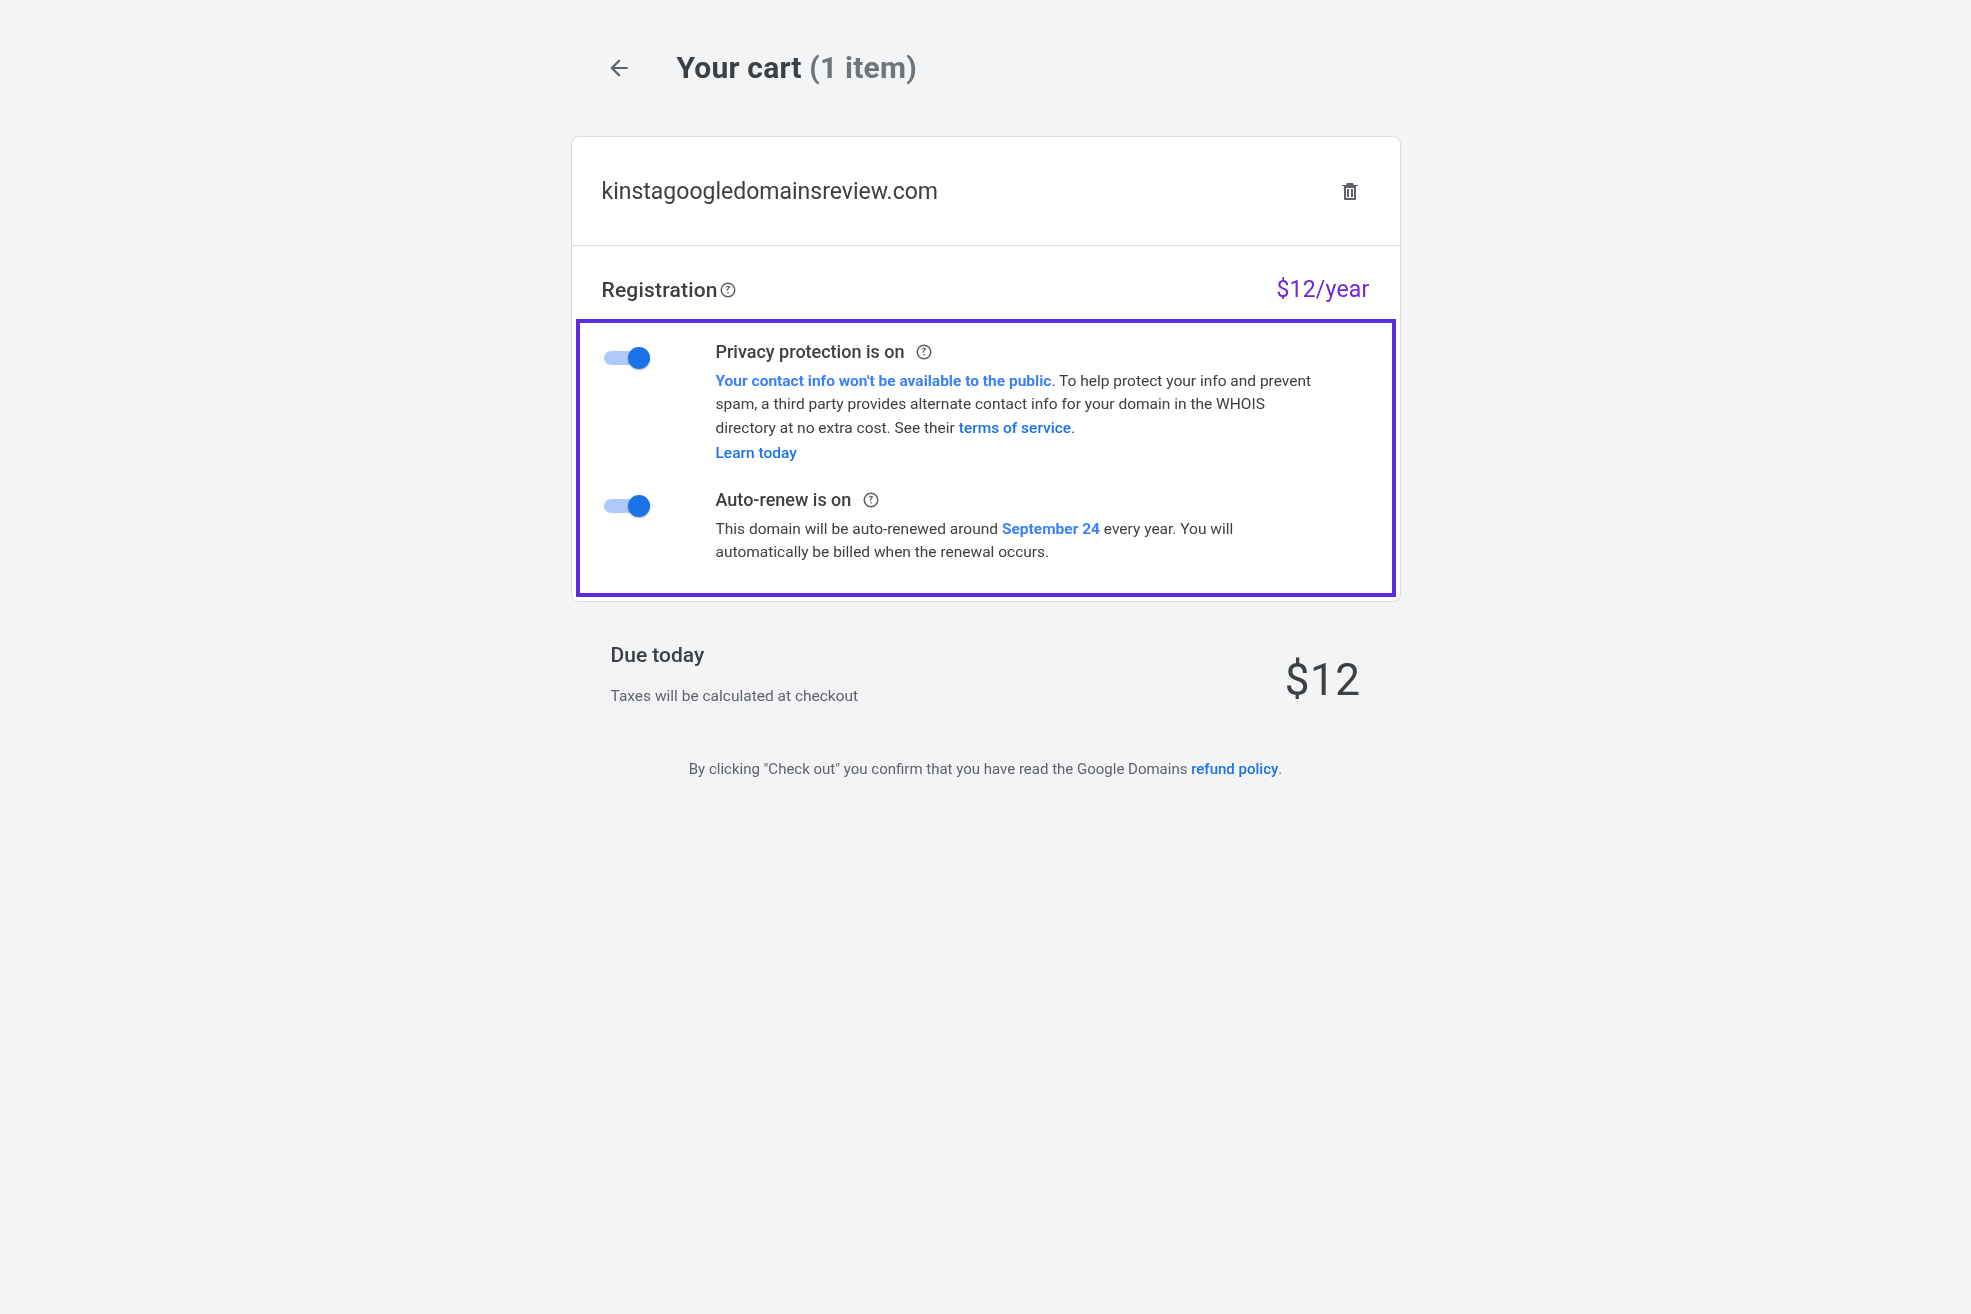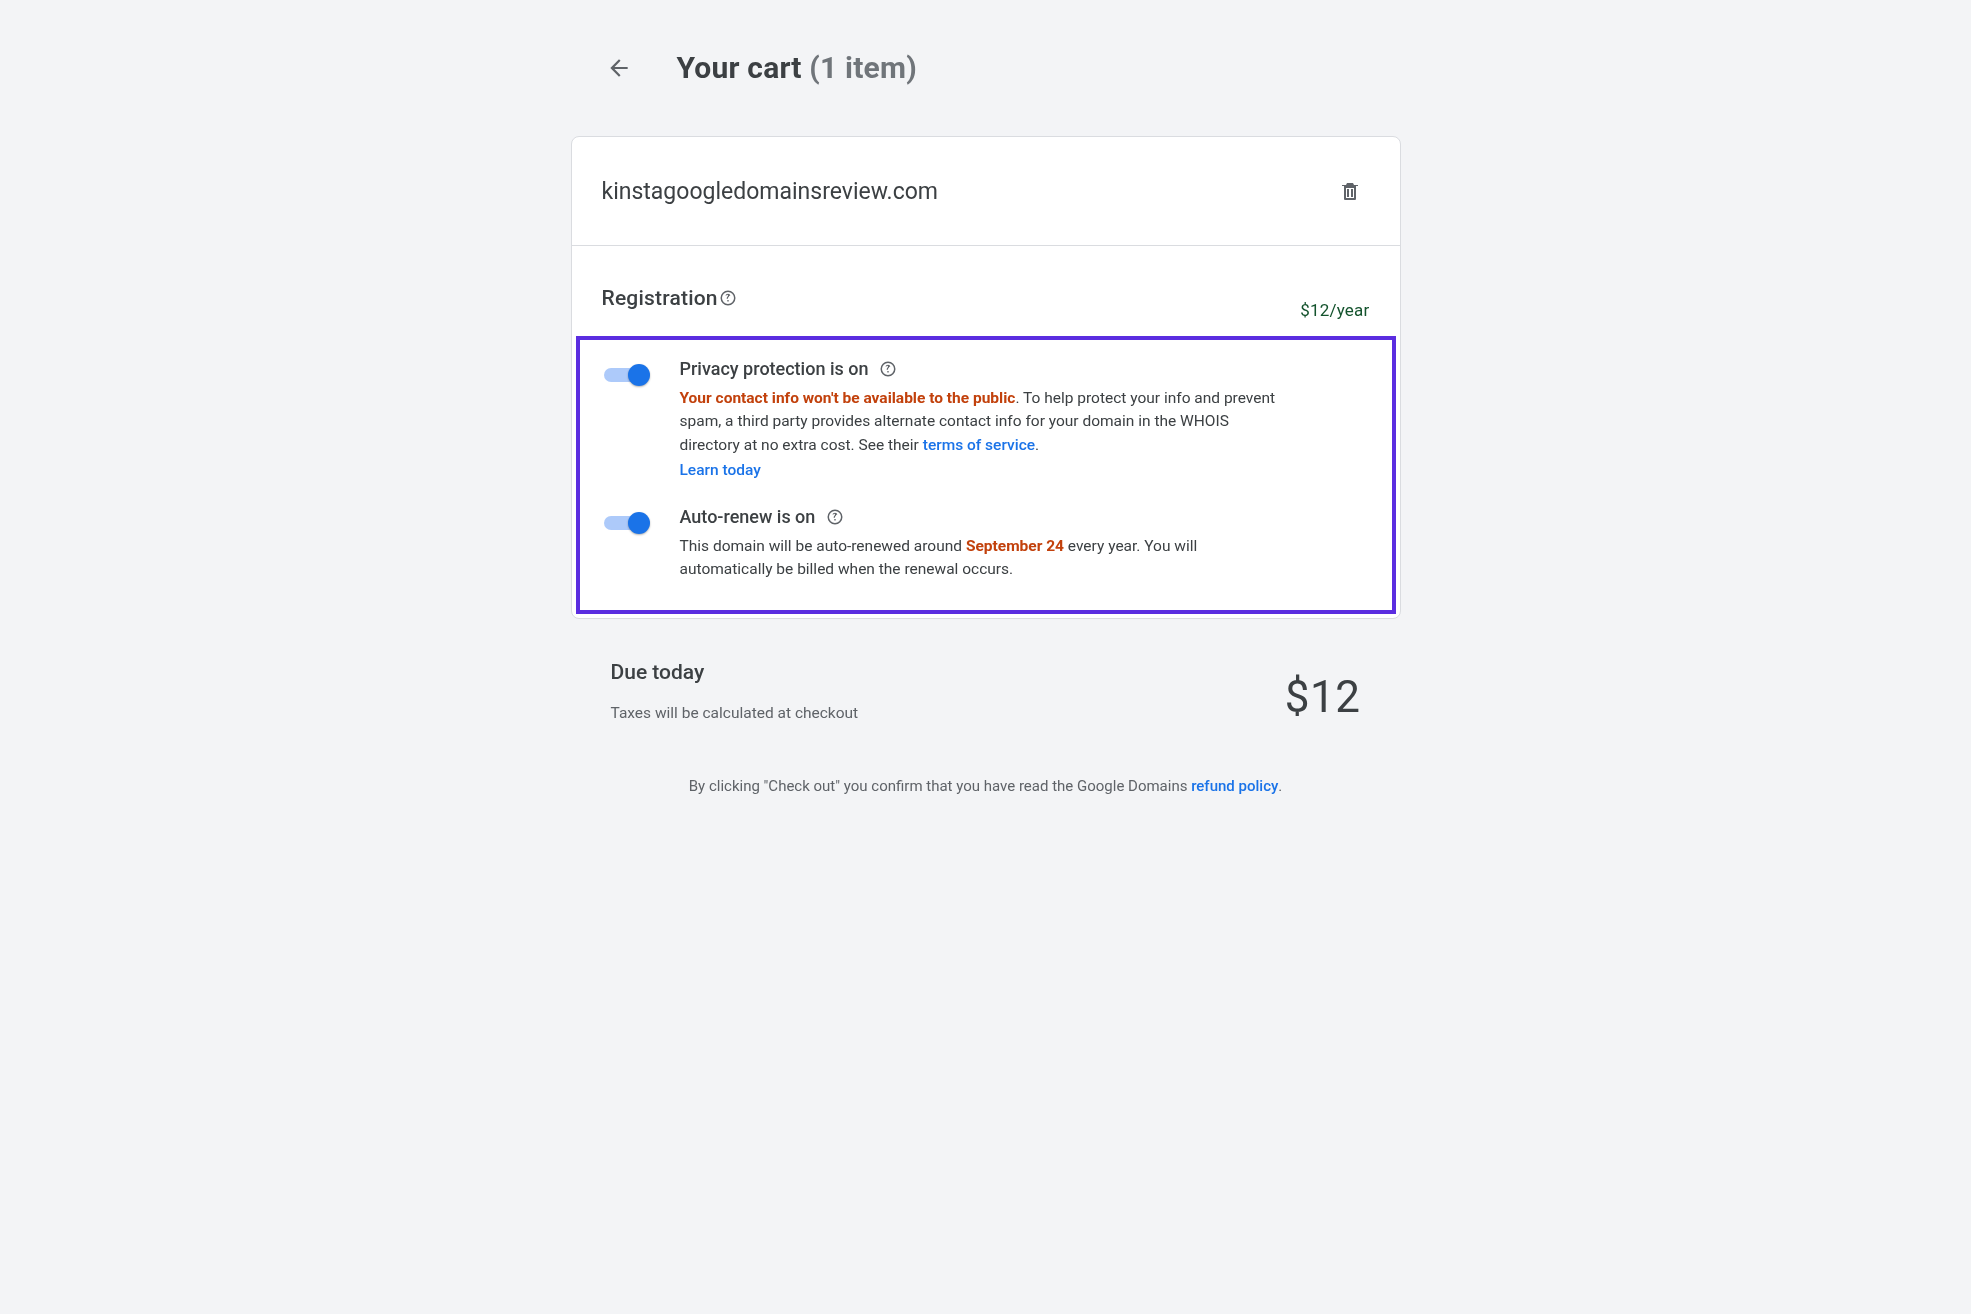--- a/index.html
+++ b/index.html
@@ -69,27 +69,27 @@
     padding: 30px 30px 12px 30px;
   }
   .reg-left { display:flex; align-items:center; }
   .reg-label { font-size:21px; font-weight:500; color:#3c4043; letter-spacing:0.2px; }
   .help-icon {
     width:20px; height:20px;
     display:inline-flex; align-items:center; justify-content:center;
     color:#5f6368; cursor:pointer;
   }
   .help-icon svg{ width:18px; height:18px; fill:#5f6368;}
-  .price { font-size:17px; color:#14532d; letter-spacing:0.2px;margin-top:24px; }
+  .price { font-size:23px; color:#6d28d9; letter-spacing:0.2px; }
   .highlight-box {
     margin: 4px 4px 4px 4px;
     border: 4px solid #5b2de0;
     padding: 18px 24px 28px 24px;
   }
-  .toggle-section { display:flex; gap: 30px; margin-bottom: 24px; }
+  .toggle-section { display:flex; gap: 66px; margin-bottom: 24px; }
   .toggle-section:last-child{ margin-bottom:0;}
   .switch {
     position: relative;
     width: 46px;
     height: 24px;
     flex-shrink:0;
     margin-top:4px;
     cursor:pointer;
   }
   .switch .track {
@@ -109,21 +109,21 @@
     box-shadow:0 1px 2px rgba(0,0,0,0.3);
   }
   .toggle-body { flex:1; max-width:610px;}
   .toggle-title-row { display:flex; align-items:center; gap:10px; margin-bottom:8px;}
   .toggle-title { font-size:18px; font-weight:500; color:#3c4043;}
   .toggle-desc {
     font-size:15.5px;
     line-height:1.5;
     color:#3c4043;
   }
-  .toggle-desc b { font-weight:700; color:#c2410c;}
+  .toggle-desc b { font-weight:700; color:#3b82f6;}
   .link { color:#1a73e8; text-decoration:none; cursor:pointer; font-weight:500;}
   .learn-more { display:inline-block; margin-top:2px;}
   .due-row {
     display:flex;
     align-items:center;
     justify-content:space-between;
     padding: 40px 40px 20px 40px;
   }
   .due-left .due-title { font-size:21px; font-weight:500; color:#3c4043; margin-bottom:20px;}
   .due-left .due-sub { font-size:15.5px; color:#5f6368;}

